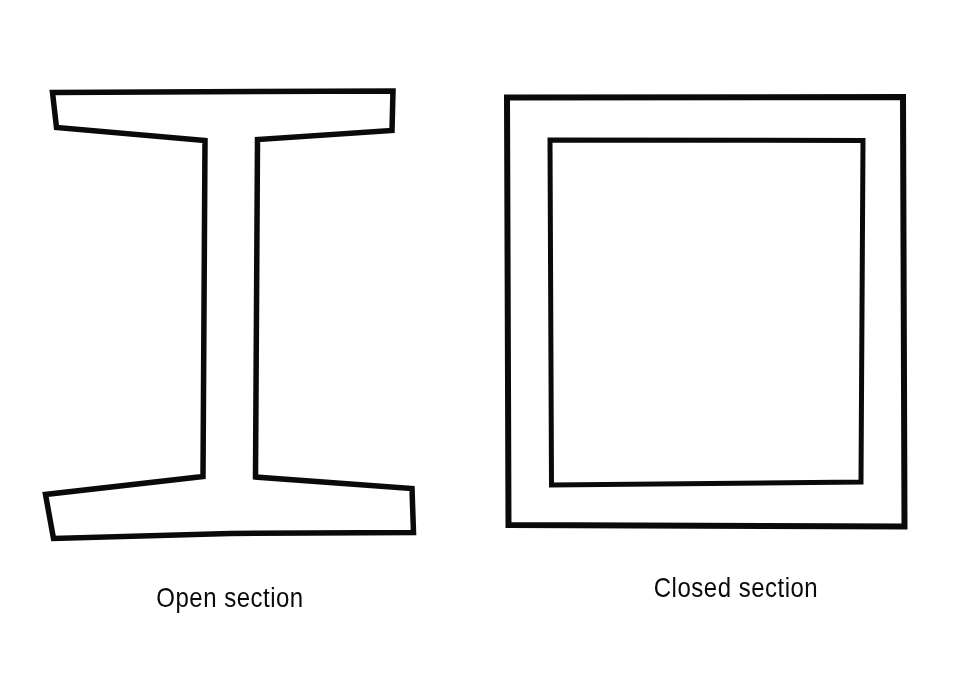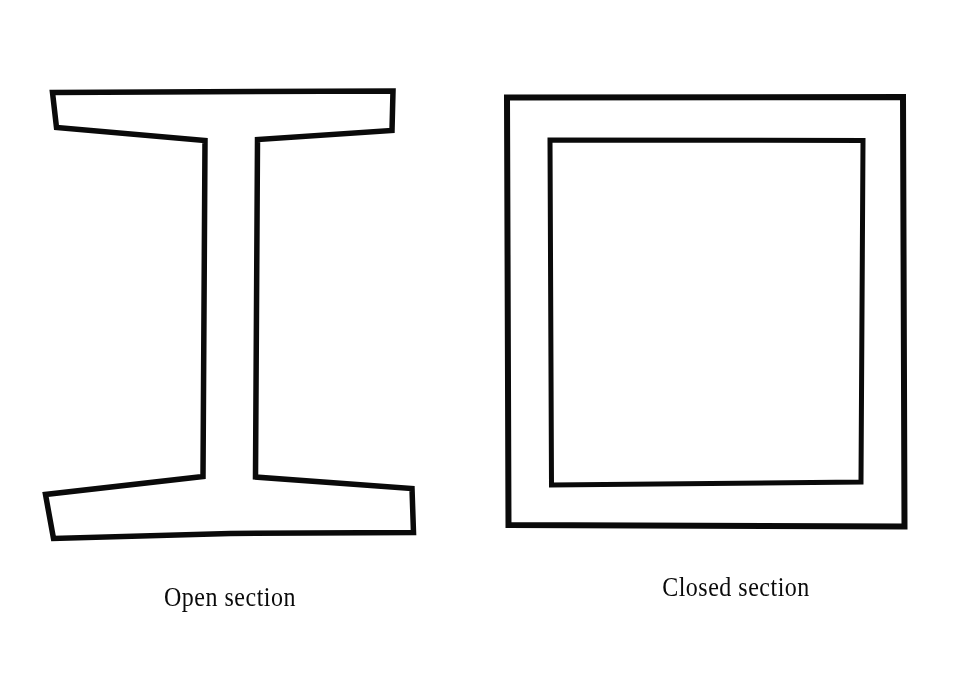--- a/index.html
+++ b/index.html
@@ -13,21 +13,20 @@
     overflow: hidden;
     position: relative;
     font-family: "Liberation Sans", sans-serif;
   }
   .stage {
     position: absolute;
     left: 0;
     top: 0;
     width: 960px;
     height: 644px;
-    font-family: Liberation Serif, serif;
   }
   svg.diagram {
     position: absolute;
     left: 0;
     top: 0;
     display: block;
   }
   path.outline {
     fill: none;
     stroke: #0a0a0a;

